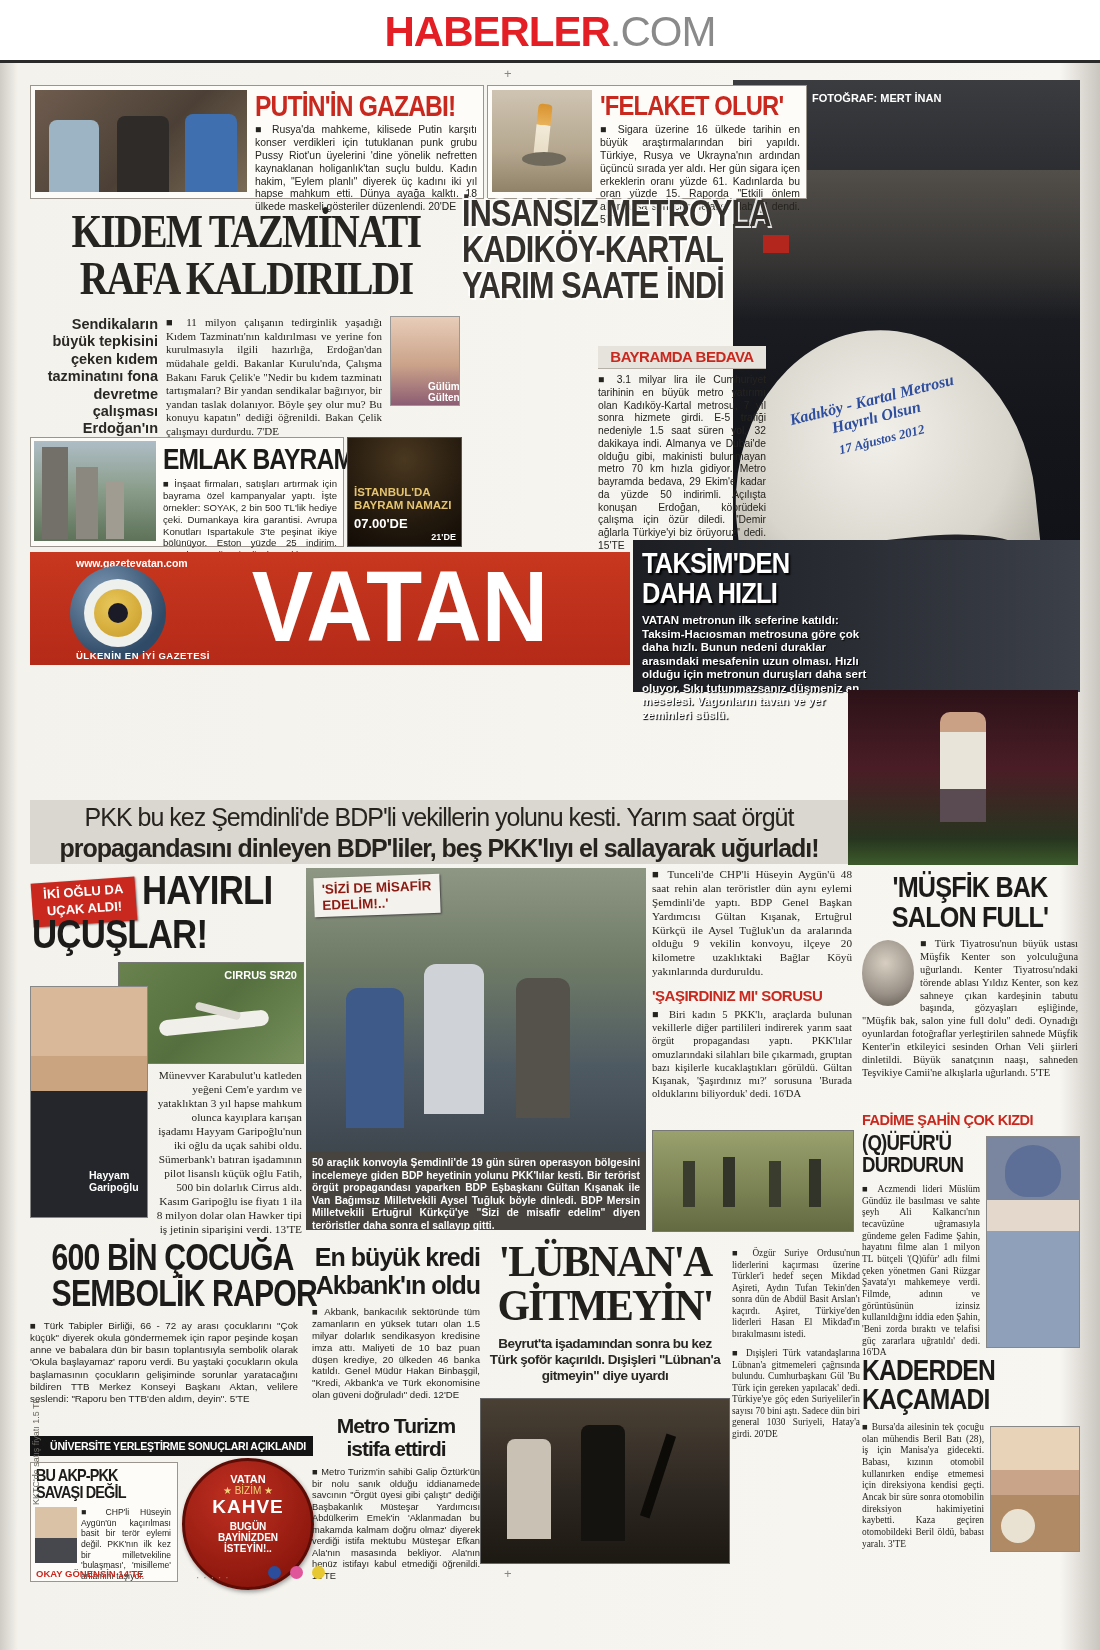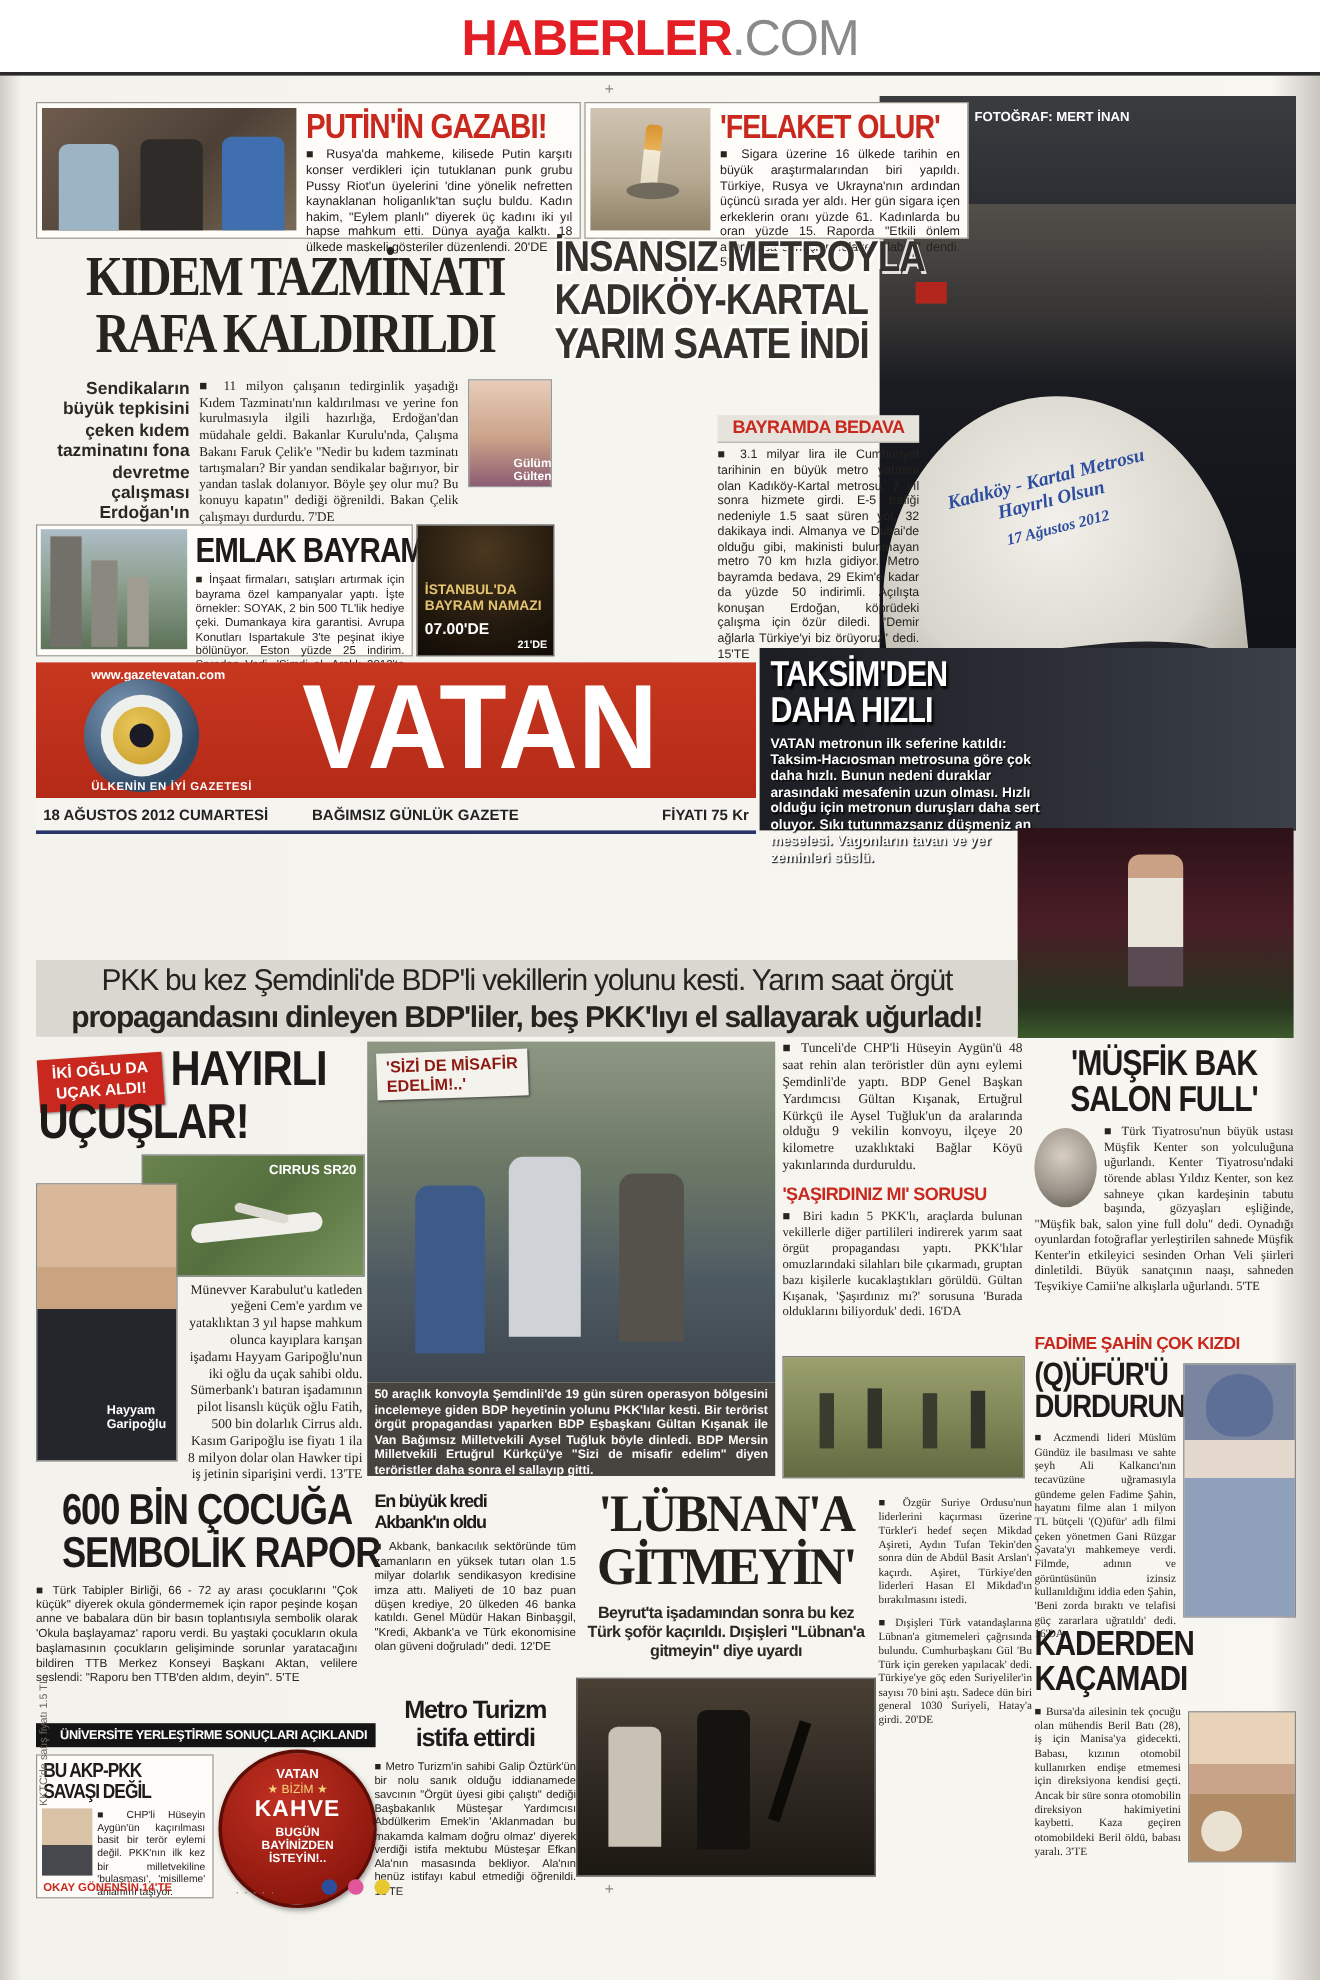--- a/index.html
+++ b/index.html
@@ -128,25 +128,20 @@
       <div class="eye2" style="left:54px;top:27px;width:68px;height:68px;"></div>
       <div class="eye3" style="left:64px;top:37px;width:48px;height:48px;"></div>
       <div class="eye4" style="left:78px;top:51px;width:20px;height:20px;"></div>
     </div>
     <div class="abs wt" style="left:140px;top:0px;width:460px;height:108px;text-align:center;font-weight:bold;font-size:100px;letter-spacing:0px;line-height:108px;">
       <span class="condc" style="transform:scaleX(.92);">VATAN</span>
     </div>
     <div class="abs wt" style="left:46px;bottom:4px;font-size:9.5px;font-weight:bold;letter-spacing:.5px;">ÜLKENİN EN İYİ GAZETESİ</div>
   </div>
 
-  <div class="abs" style="left:30px;top:667px;width:600px;height:25px;background:#f6f4ef;border-bottom:3px solid #27356b;">
-    <span class="abs" style="left:6px;top:5px;font-size:12.5px;color:#222;font-weight:bold;">18 AĞUSTOS 2012 CUMARTESİ</span>
-    <span class="abs" style="left:230px;top:5px;font-size:12.5px;color:#222;font-weight:bold;">BAĞIMSIZ GÜNLÜK GAZETE</span>
-    <span class="abs" style="right:6px;top:5px;font-size:12.5px;color:#222;font-weight:bold;">FİYATI 75 Kr</span>
-  </div>
 
   <section class="abs" style="left:642px;top:548px;width:230px;">
     <div class="hl wt" style="font-size:30px;text-shadow:2px 2px 2px #000;">
       <span class="cond" style="display:block">TAKSİM'DEN</span>
       <span class="cond" style="display:block">DAHA HIZLI</span>
     </div>
     <div class="wt" style="margin-top:6px;font-size:11.5px;line-height:1.18;font-weight:bold;text-shadow:1px 1px 1px #000;width:225px;">VATAN metronun ilk seferine katıldı: Taksim-Hacıosman metrosuna göre çok daha hızlı. Bunun nedeni duraklar arasındaki mesafenin uzun olması. Hızlı olduğu için metronun duruşları daha sert oluyor. Sıkı tutunmazsanız düşmeniz an meselesi. Vagonların tavan ve yer zeminleri süslü.</div>
   </section>
 
   <div class="photo" style="left:848px;top:690px;width:230px;height:175px;background:linear-gradient(180deg,#2c1218 0,#4a1d26 45%,#27351f 85%,#3d5a2c 100%);">
@@ -211,21 +206,21 @@
       <span class="condc">SALON FULL'</span>
     </div>
     <div style="margin-top:6px;">
       <div style="float:left;width:52px;height:66px;border-radius:50%;background:radial-gradient(circle at 45% 35%,#d8cfc2 0,#9a9288 60%,#5a544c 100%);margin:2px 6px 2px 0;"></div>
       <div class="bodytxt serif" style="font-size:10.4px;">■ Türk Tiyatrosu'nun büyük ustası Müşfik Kenter son yolculuğuna uğurlandı. Kenter Tiyatrosu'ndaki törende ablası Yıldız Kenter, son kez sahneye çıkan kardeşinin tabutu başında, gözyaşları eşliğinde, "Müşfik bak, salon yine full dolu" dedi. Oynadığı oyunlardan fotoğraflar yerleştirilen sahnede Müşfik Kenter'in etkileyici sesinden Orhan Veli şiirleri dinletildi. Büyük sanatçının naaşı, sahneden Teşvikiye Camii'ne alkışlarla uğurlandı. 5'TE</div>
     </div>
   </section>
 
   <section class="abs" style="left:862px;top:1112px;width:216px;">
     <div class="red" style="font-size:14.5px;font-weight:bold;letter-spacing:-.5px;">FADİME ŞAHİN ÇOK KIZDI</div>
-    <div class="hl" style="font-size:27px;margin-top:4px;">
+    <div class="hl" style="font-size:22px;margin-top:4px;">
       <span class="cond" style="display:block">(Q)ÜFÜR'Ü</span>
       <span class="cond" style="display:block">DURDURUN</span>
     </div>
     <div class="photo" style="left:124px;top:24px;width:92px;height:210px;background:linear-gradient(180deg,#7a86a0 0 30%,#e4d8cc 30% 45%,#8fa0bb 45% 100%);border:1px solid #888;">
       <div class="abs" style="left:18px;top:8px;width:56px;height:52px;background:#5d6f96;border-radius:50% 50% 40% 40%;"></div>
     </div>
     <div class="bodytxt serif" style="width:118px;font-size:9.4px;margin-top:8px;">■ Aczmendi lideri Müslüm Gündüz ile basılması ve sahte şeyh Ali Kalkancı'nın tecavüzüne uğramasıyla gündeme gelen Fadime Şahin, hayatını filme alan 1 milyon TL bütçeli '(Q)üfür' adlı filmi çeken yönetmen Gani Rüzgar Şavata'yı mahkemeye verdi. Filmde, adının ve görüntüsünün izinsiz kullanıldığını iddia eden Şahin, 'Beni zorda bıraktı ve telafisi güç zararlara uğratıldı' dedi. 16'DA</div>
   </section>
 
   <section class="abs" style="left:862px;top:1356px;width:216px;">
@@ -262,21 +257,21 @@
   <div class="abs" style="left:182px;top:1458px;width:126px;height:126px;border-radius:50%;background:radial-gradient(circle at 40% 30%,#c03022 0,#8d170d 75%);border:3px solid #5e0d06;color:#fff;text-align:center;box-shadow:1px 2px 4px #999;">
     <div style="margin-top:12px;font-size:11px;font-weight:bold;">VATAN</div>
     <div style="font-size:10px;color:#f2d27a;">★ BİZİM ★</div>
     <div style="font-size:19px;font-weight:bold;letter-spacing:1px;">KAHVE</div>
     <div style="font-size:10px;font-weight:bold;margin-top:3px;">BUGÜN</div>
     <div style="font-size:10px;font-weight:bold;">BAYİNİZDEN</div>
     <div style="font-size:10px;font-weight:bold;">İSTEYİN!..</div>
   </div>
 
   <section class="abs" style="left:312px;top:1244px;width:168px;">
-    <div style="font-size:15px;font-weight:bold;color:#1d1b19;text-align:left;letter-spacing:-1px;line-height:1.1;">
+    <div style="font-size:25px;font-weight:bold;color:#1d1b19;text-align:right;letter-spacing:-1px;line-height:1.1;">
       <div>En büyük kredi</div>
       <div>Akbank'ın oldu</div>
     </div>
     <div class="bodytxt" style="width:168px;font-size:9.6px;margin-top:7px;">■ Akbank, bankacılık sektöründe tüm zamanların en yüksek tutarı olan 1.5 milyar dolarlık sendikasyon kredisine imza attı. Maliyeti de 10 baz puan düşen krediye, 20 ülkeden 46 banka katıldı. Genel Müdür Hakan Binbaşgil, "Kredi, Akbank'a ve Türk ekonomisine olan güveni doğruladı" dedi. 12'DE</div>
   </section>
   <section class="abs" style="left:312px;top:1414px;width:168px;">
     <div style="font-size:21px;font-weight:bold;color:#1d1b19;text-align:center;letter-spacing:-1px;line-height:1.1;">
       <div>Metro Turizm</div>
       <div>istifa ettirdi</div>
     </div>

